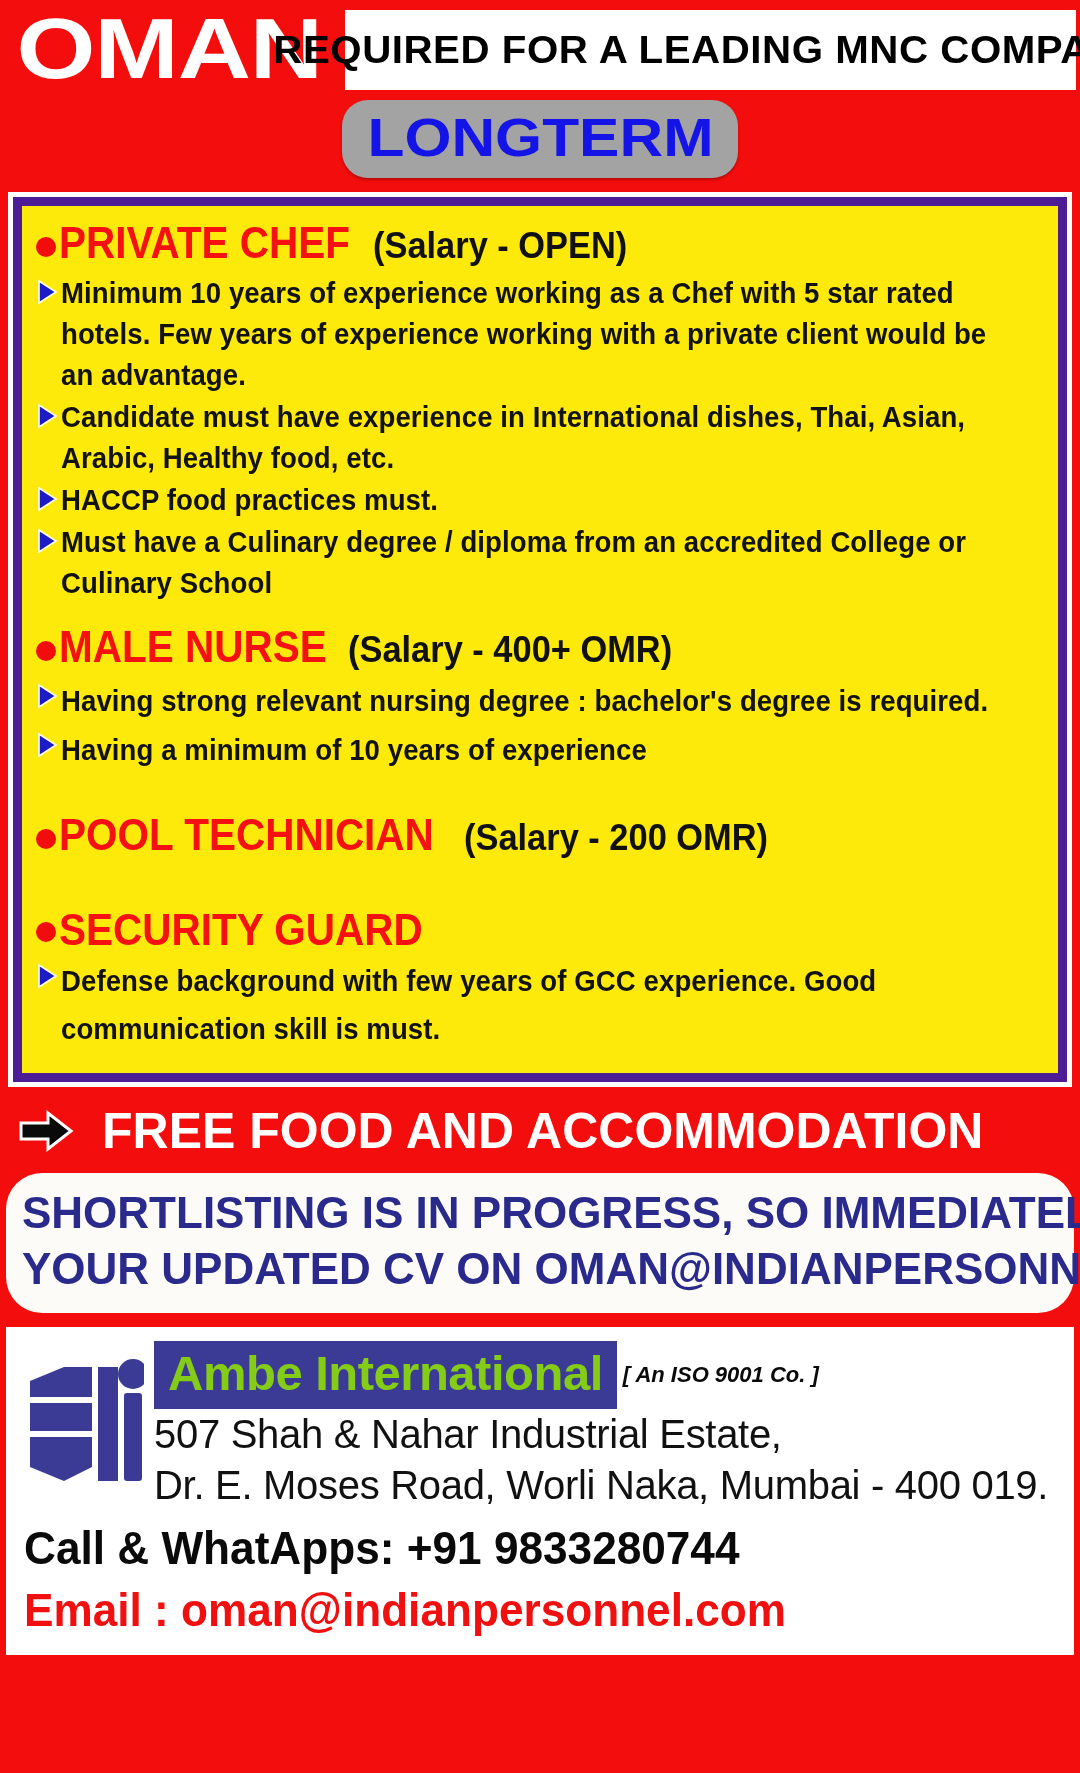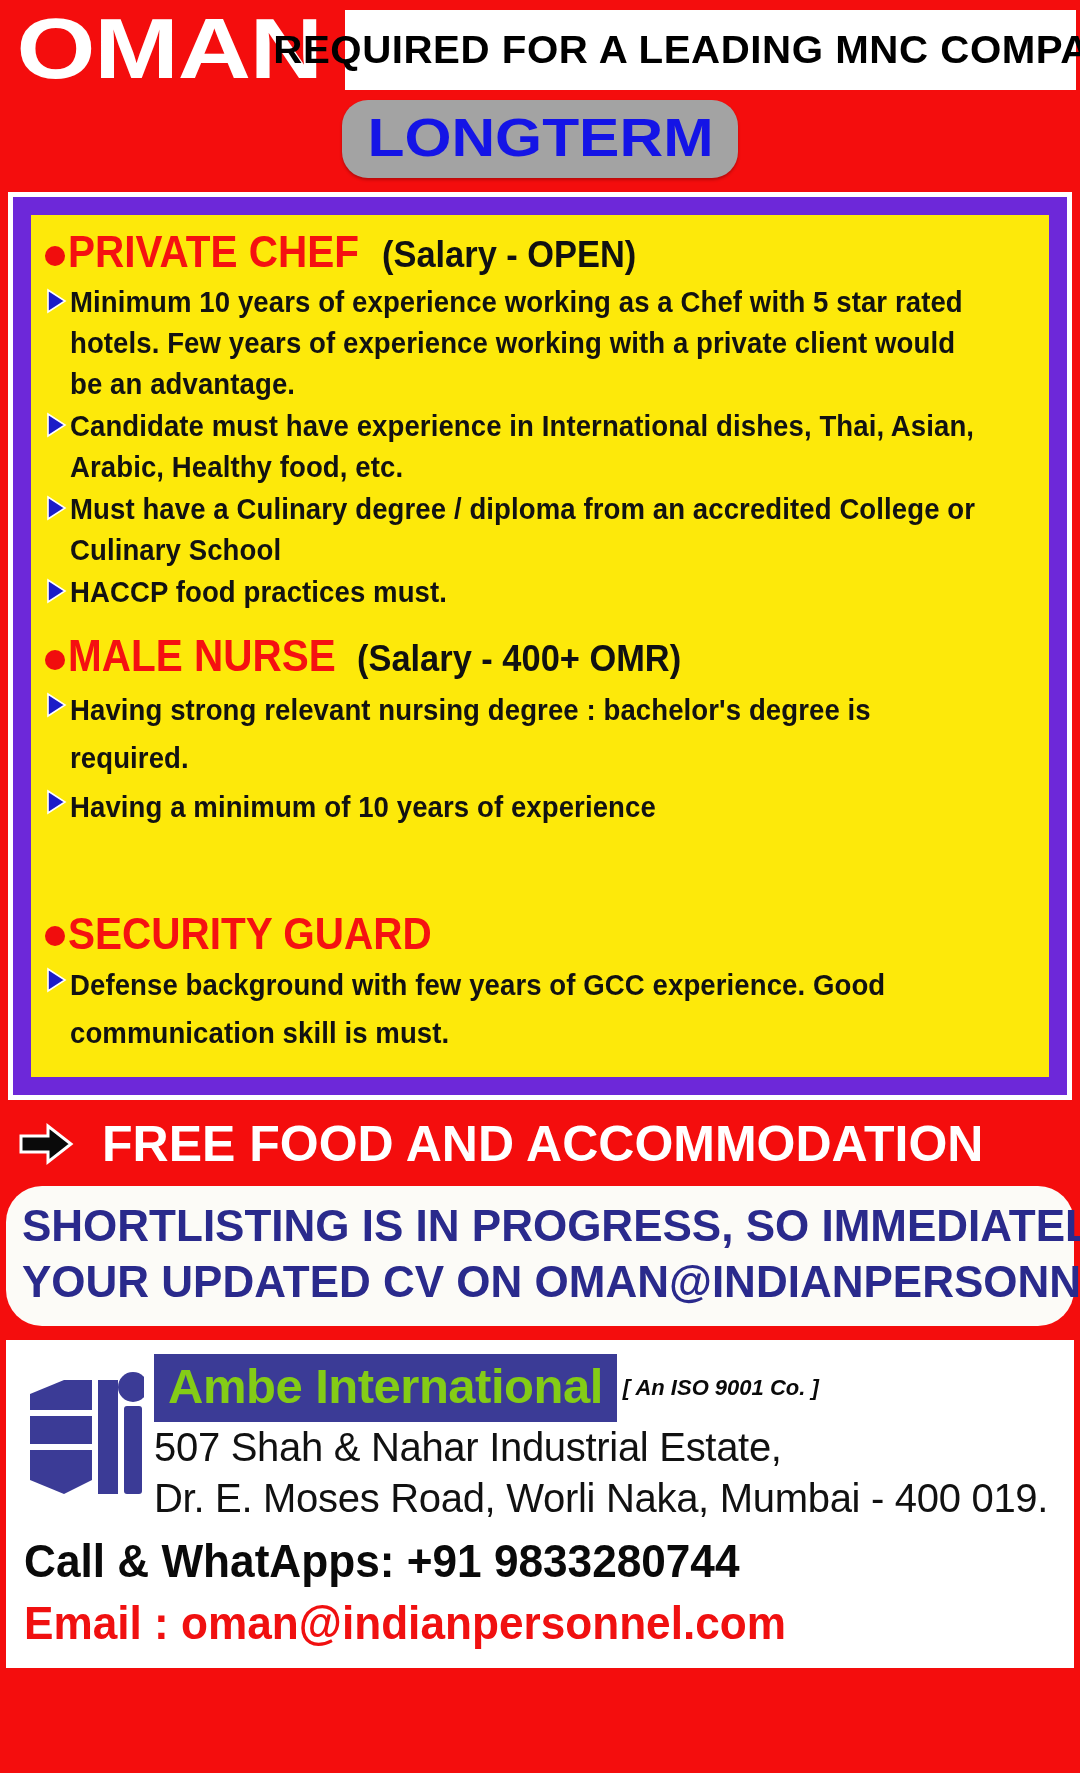--- a/index.html
+++ b/index.html
@@ -69,22 +69,22 @@
     white-space:nowrap;
   }
 
   
   .panel-outer{
     margin:14px 8px 0 8px;
     background:#FFFFFF;
     padding:5px;
   }
   .panel-mid{
-    background:#6d28d9;
-    padding:18px;
+    background:#4c1d95;
+    padding:9px;
   }
   .panel{
     background:#FDE90A;
     padding:12px 14px 18px 14px;
   }
 
   .job{ margin-bottom:2px; }
   .job-head{
     display:flex; align-items:baseline;
     white-space:nowrap;
@@ -275,27 +275,27 @@
       <div class="bullet">
         <svg class="tri" viewBox="0 0 22 26">
                 <polygon points="3,2 3,24 20,13" fill="#1B1BC8" stroke="#FFFFFF" stroke-width="1.6"></polygon>
               </svg>
         <span class="btext">Candidate must have experience in International dishes, Thai, Asian, Arabic, Healthy food, etc.</span>
       </div>
       <div class="bullet">
         <svg class="tri" viewBox="0 0 22 26">
                 <polygon points="3,2 3,24 20,13" fill="#1B1BC8" stroke="#FFFFFF" stroke-width="1.6"></polygon>
               </svg>
+        <span class="btext">HACCP food practices must.</span>
+      </div>
+      <div class="bullet">
+        <svg class="tri" viewBox="0 0 22 26">
+                <polygon points="3,2 3,24 20,13" fill="#1B1BC8" stroke="#FFFFFF" stroke-width="1.6"></polygon>
+              </svg>
         <span class="btext">Must have a Culinary degree / diploma from an accredited College or Culinary School</span>
-      </div>
-      <div class="bullet">
-        <svg class="tri" viewBox="0 0 22 26">
-                <polygon points="3,2 3,24 20,13" fill="#1B1BC8" stroke="#FFFFFF" stroke-width="1.6"></polygon>
-              </svg>
-        <span class="btext">HACCP food practices must.</span>
       </div>
     </div>
 
     <div class="gap-sm"></div>
 
     <div class="job">
       <div class="job-head">
         <span class="dot"></span>
         <span class="job-title">MALE NURSE</span>
         <span class="job-salary">(Salary - 400+ OMR)</span>
@@ -310,20 +310,25 @@
         <svg class="tri" viewBox="0 0 22 26">
                 <polygon points="3,2 3,24 20,13" fill="#1B1BC8" stroke="#FFFFFF" stroke-width="1.6"></polygon>
               </svg>
         <span class="btext loose">Having a minimum of 10 years of experience</span>
       </div>
     </div>
 
     <div class="gap-md"></div>
 
     <div class="job">
+      <div class="job-head">
+        <span class="dot"></span>
+        <span class="job-title">POOL TECHNICIAN</span>
+        <span class="job-salary">(Salary - 200 OMR)</span>
+      </div>
     </div>
 
     <div class="gap-lg"></div>
 
     <div class="job">
       <div class="job-head">
         <span class="dot"></span>
         <span class="job-title">SECURITY GUARD</span>
         <span class="job-salary"></span>
       </div>

